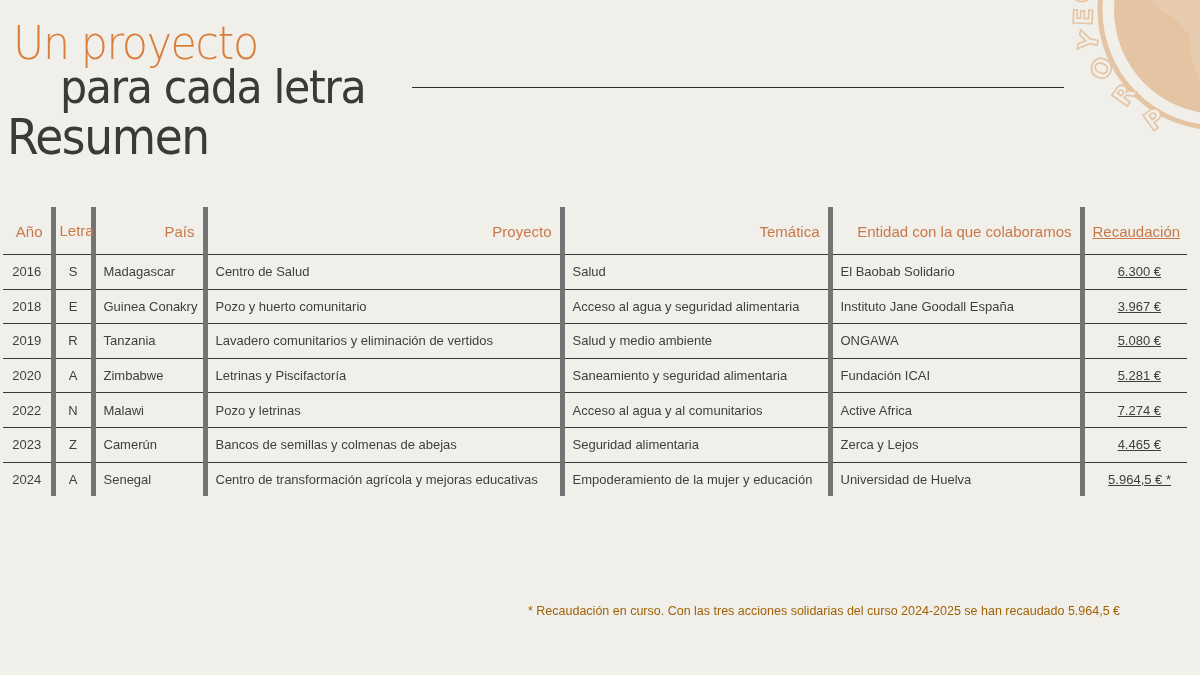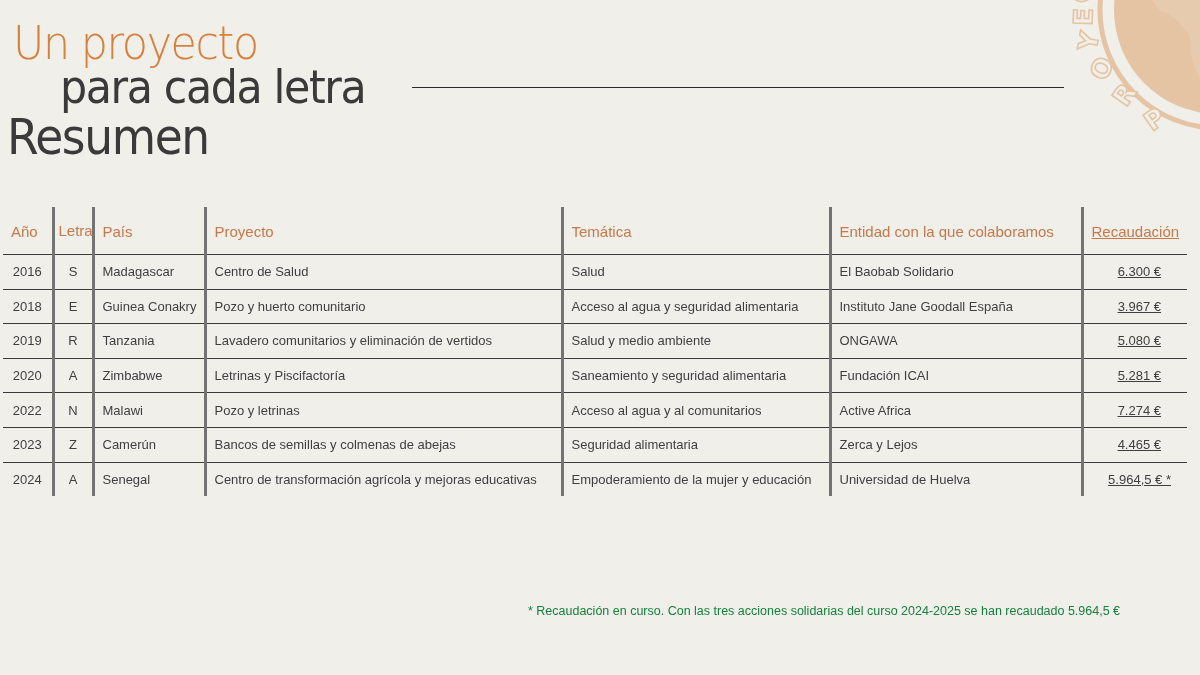--- a/index.html
+++ b/index.html
@@ -34,39 +34,39 @@
   .logo { position:absolute; right:0; top:0; width:160px; height:150px; overflow:hidden; }
 
   table.summary {
     position:absolute; left:3px; top:207px;
     border-collapse:collapse; table-layout:fixed;
     width:1184px;
     font-size:13px; font-family:"Liberation Sans", sans-serif;
   }
   table.summary th {
     color:#c9784a; font-weight:normal; font-size:15px;
-    height:45px; text-align:left; vertical-align:middle;
+    height:45px; text-align:right; vertical-align:middle;
     padding:0 8px; border-bottom:1.5px solid #3a3a3a;
     padding-top:2px;
   }
   table.summary td {
     height:33.6px; padding:0 8px; vertical-align:middle;
     border-bottom:1px solid #3a3a3a; color:#3f3f3f;
     white-space:nowrap; overflow:hidden;
   }
   table.summary tr:last-child td { border-bottom:none; }
-  table.summary th + th, table.summary td + td { border-left:3px solid #737373; }
+  table.summary th + th, table.summary td + td { border-left:5px solid #737373; }
   .c-year { width:34px; text-align:center; }
   .c-letter { width:24px; text-align:center !important; padding:0 4px !important; }
   .c-amount { text-align:right !important; padding-right:26px !important;text-decoration:underline; }
   th.c-amount { text-align:center !important; padding-right:8px !important; }
   td.c-amount.star { padding-right:16px !important; }
   .footnote {
     position:absolute; left:528px; top:604px;
-    font-size:12.5px; color:#15803d; font-family:"Liberation Sans", sans-serif;
+    font-size:12.5px; color:#a16207; font-family:"Liberation Sans", sans-serif;
   }
 </style>
 </head>
 <body>
 
 <div class="title-wrap">
   <div class="t1">Un proyecto</div>
   <div class="t2">para cada letra</div>
   <div class="t3">Resumen</div>
   <div class="title-rule"></div>

